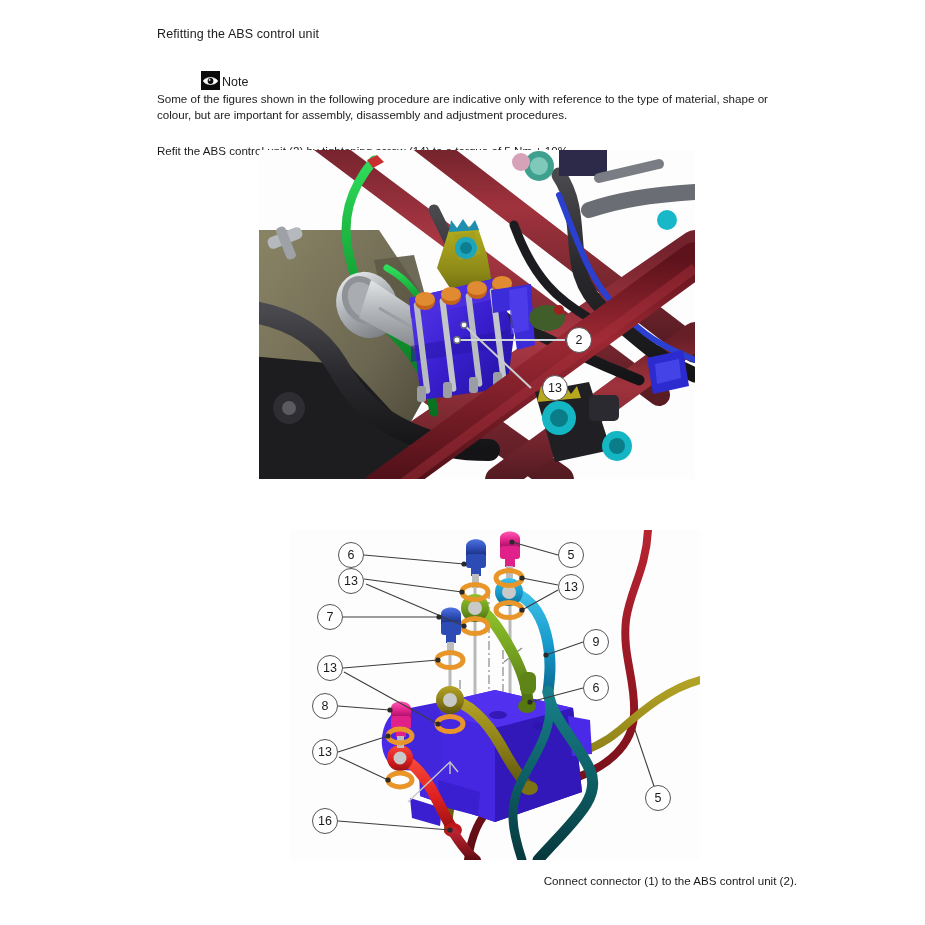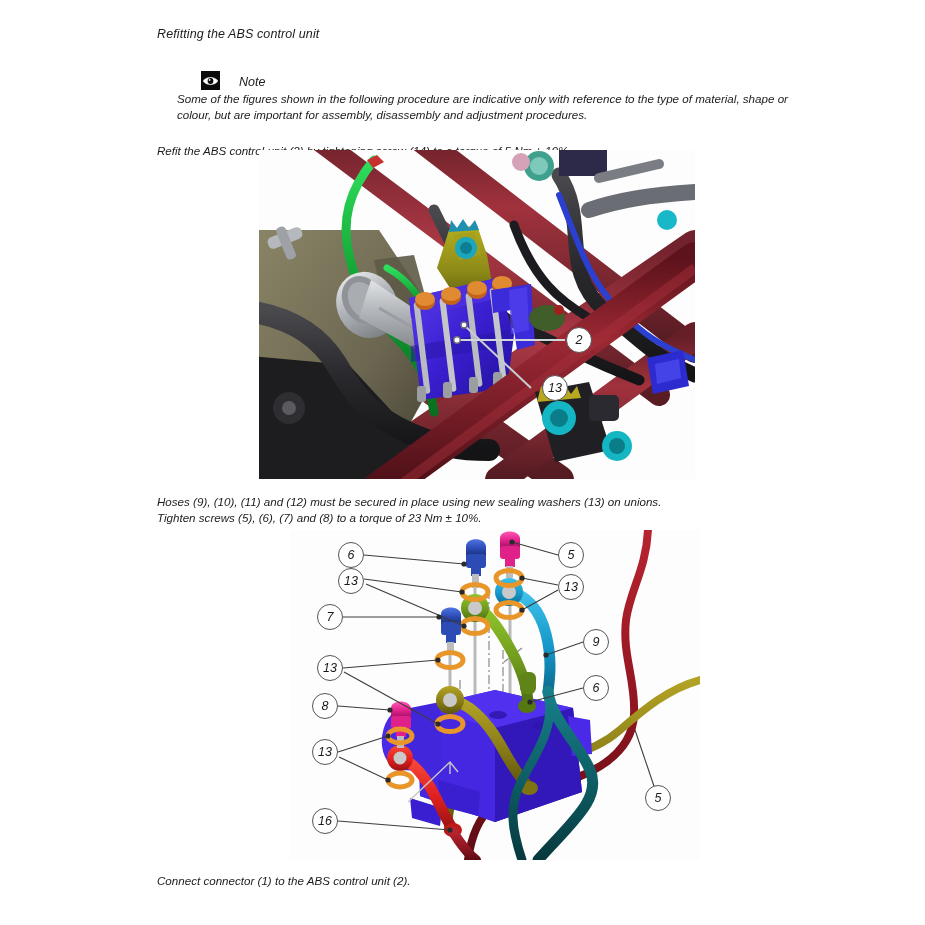--- a/index.html
+++ b/index.html
@@ -15,42 +15,41 @@
     color: #1a1a1a;
     position: relative;
     overflow: hidden;
   }
   .page {
     position: absolute;
     left: 0; top: 0;
     width: 925px;
     height: 925px;
     background: #ffffff;
-    font-style: italic;
   }
   .content {
     position: absolute;
     left: 157px;
     top: 26px;
     width: 625px;
   }
   .doc-title {
     font-size: 12.5px;
     line-height: 16px;
     color: #1b1b1b;
     margin: 0 0 0 0;
     letter-spacing: 0.1px;
   }
   .note-block {
     margin-top: 28px;
   }
   .note-head {
     display: flex;
     align-items: flex-end;
-    gap: 19px;
+    gap: 2px;
     height: 20px;
     padding-left: 44px;
   }
   .note-icon {
     width: 19px;
     height: 19px;
     background: #0a0a0a;
     display: inline-flex;
     align-items: center;
     justify-content: center;
@@ -61,21 +60,20 @@
     line-height: 14px;
     color: #1b1b1b;
     padding-bottom: 1px;
   }
   .note-body {
     font-size: 11.6px;
     line-height: 15.5px;
     color: #1b1b1b;
     margin-top: 1px;
     width: 623px;
-    margin-left: 20px;
   }
   .para {
     font-size: 11.6px;
     line-height: 15.5px;
     color: #1b1b1b;
   }
   .para-refit { margin-top: 21px; }
 
   
   .fig1-wrap {
@@ -100,20 +98,21 @@
     position: absolute;
     left: 157px;
     top: 494px;
     width: 640px;
   }
   .para-connect {
     position: absolute;
     left: 157px;
     top: 873px;
     width: 640px;
+    text-align: right;
   }
 
   
   .callout {
     position: absolute;
     width: 26px;
     height: 26px;
     border-radius: 50%;
     background: #ffffff;
     border: 1.3px solid #555555;
@@ -149,24 +148,20 @@
           </svg>
         </span>
         <span class="note-label">Note</span>
       </div>
       <div class="note-body">Some of the figures shown in the following procedure are indicative only with reference to the type of material, shape or colour, but are important for assembly, disassembly and adjustment procedures.</div>
     </div>
 
     <div class="para para-refit">Refit the ABS control unit (2) by tightening screw (14) to a torque of 5 Nm ± 10%.</div>
   </div>
 
-  <div class="para para-hoses">
-    <div>Hoses (9), (10), (11) and (12) must be secured in place using new sealing washers (13) on unions.</div>
-    <div>Tighten screws (5), (6), (7) and (8) to a torque of 23 Nm ± 10%.</div>
-  </div>
 
   <div class="para para-connect">Connect connector (1) to the ABS control unit (2).</div>
 
   <div class="fig1-wrap">
     <svg class="figsvg" width="436" height="329" viewBox="0 0 436 329">
       <defs>
         <linearGradient id="tubeRed" x1="0" y1="0" x2="0" y2="1">
           <stop offset="0%" stop-color="#5e131c"></stop>
           <stop offset="35%" stop-color="#9c2833"></stop>
           <stop offset="60%" stop-color="#7d1f29"></stop>

